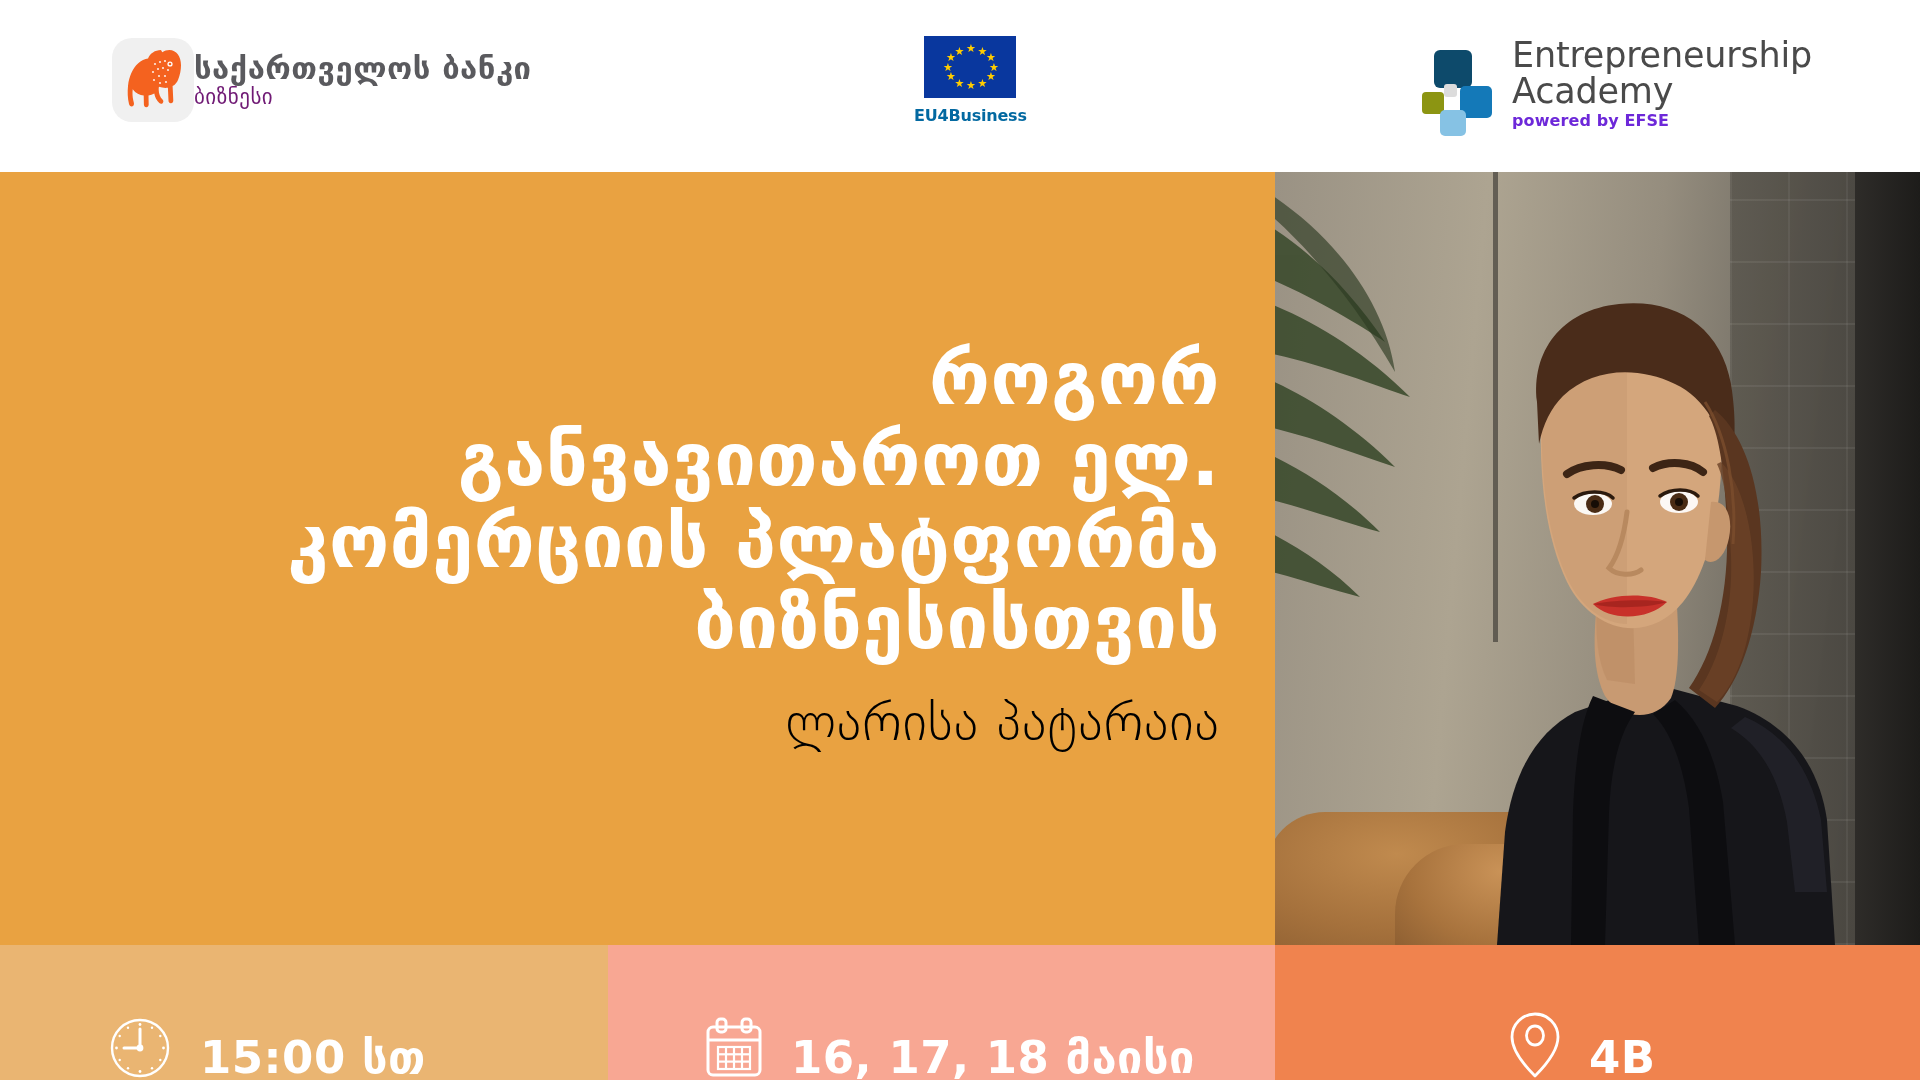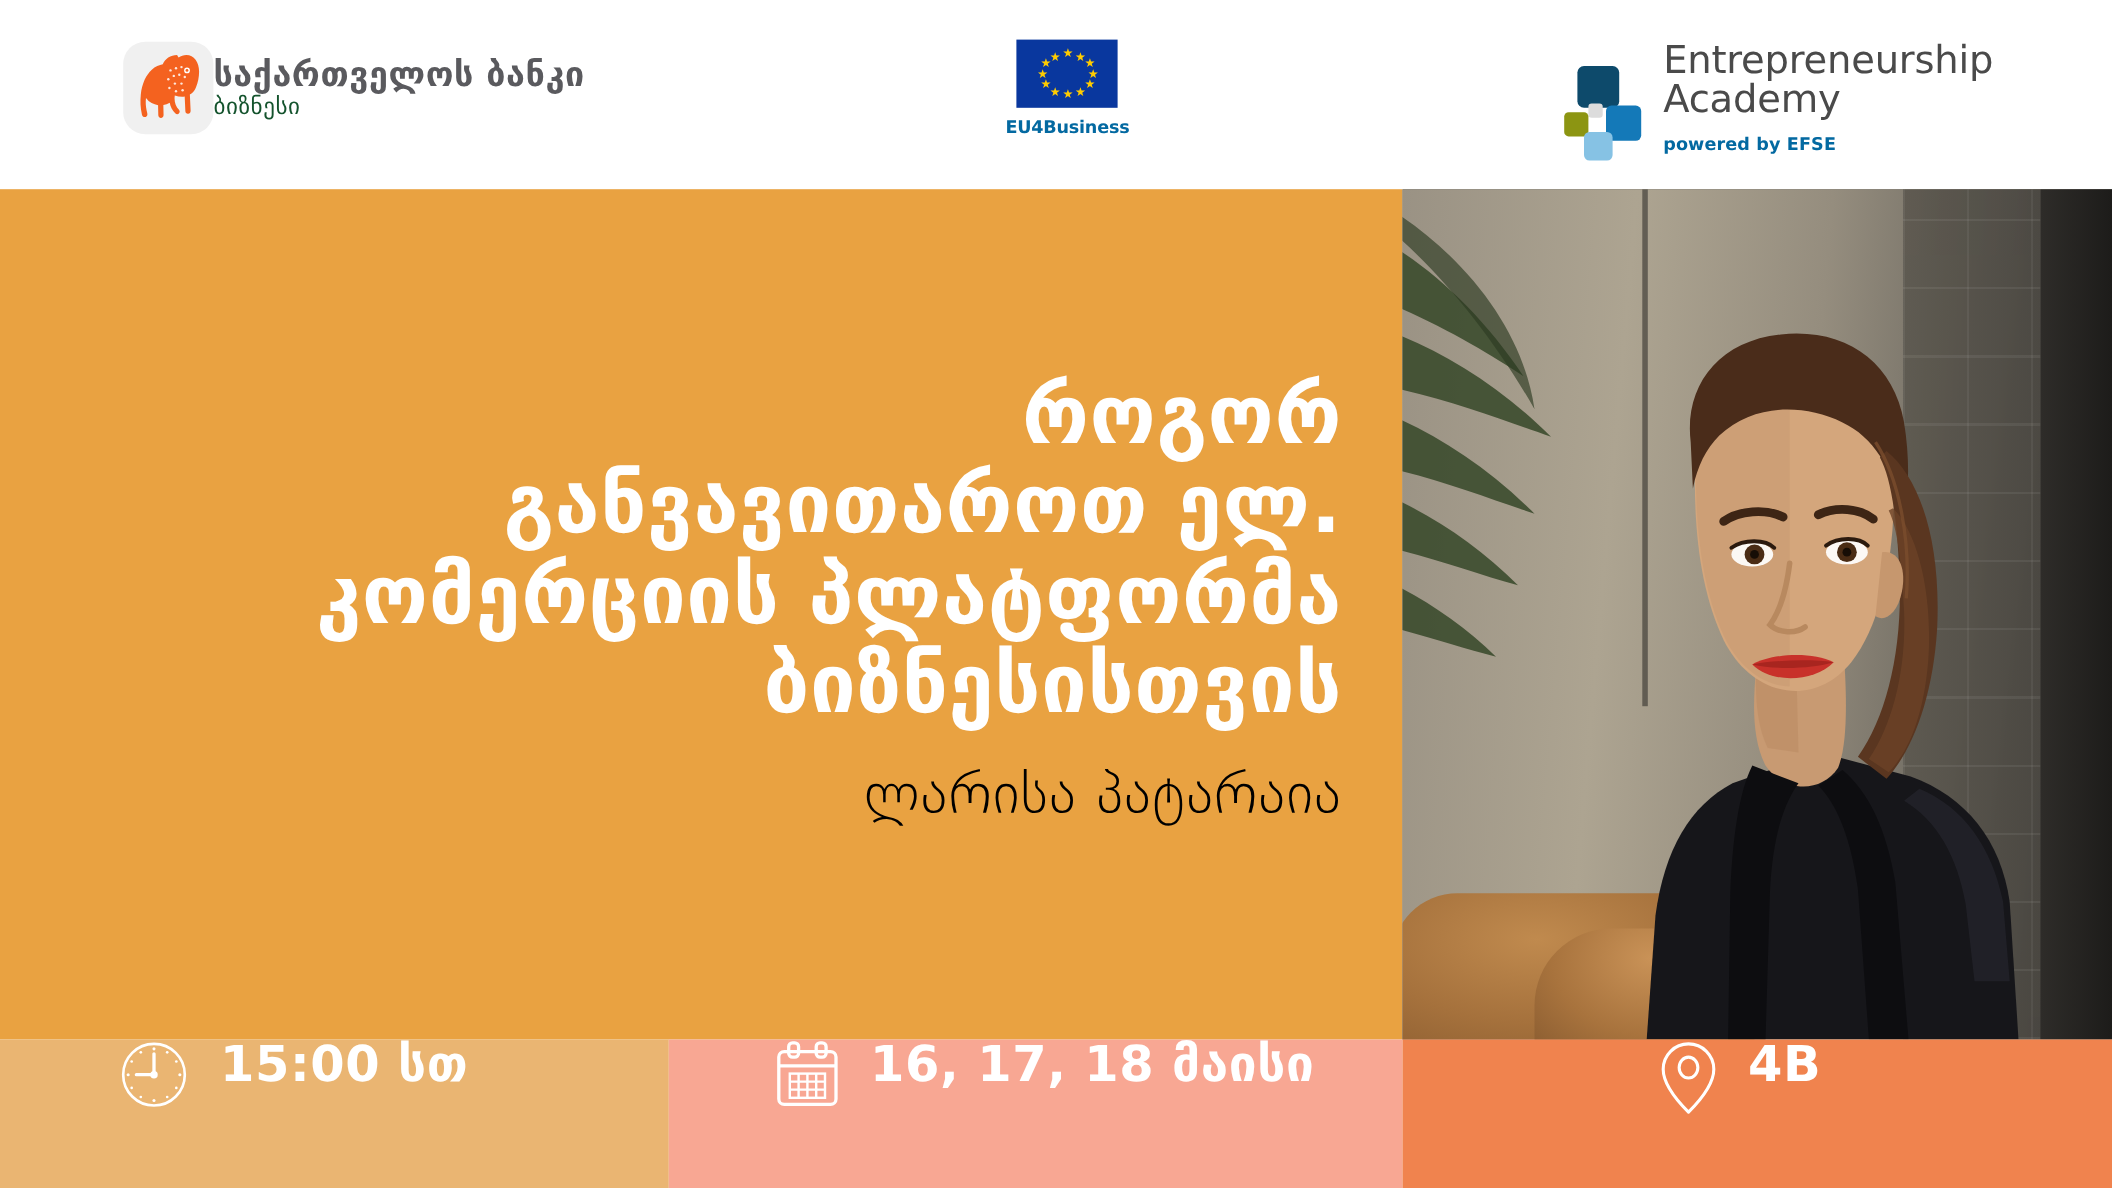--- a/index.html
+++ b/index.html
@@ -36,21 +36,21 @@
     flex:0 0 auto;
   }
   .bog-mark svg { position:absolute; left:3px; top:6px; }
   .bog-words { display:flex; flex-direction:column; gap:2px; }
   .bog-name {
     font-size:31px; font-weight:700; letter-spacing:.5px;
     color:#5a5a5e; line-height:1.05; white-space:nowrap;
   }
   .bog-sub {
     font-size:21px; font-weight:400; letter-spacing:.5px;
-    color:#14532d; line-height:1.05;
+    color:#701a75; line-height:1.05;
   }
 
   
   .eu-logo {
     position:absolute; left:914px; top:36px;
     display:flex; flex-direction:column; align-items:center; gap:8px;
   }
   .eu-flag {
     position:relative;
     width:92px; height:62px;
@@ -79,22 +79,22 @@
   .sq-olive { left:0px;  top:44px; width:22px; height:22px; background:#8c9512; border-radius:4px; }
   .sq-gray  { left:22px; top:36px; width:13px; height:13px; background:#dcdcdc; border-radius:3px; }
   .sq-ltblue{ left:18px; top:62px; width:26px; height:26px; background:#86c2e4; border-radius:5px; }
   .ea-words { display:flex; flex-direction:column; }
   .ea-l1, .ea-l2 {
     font-size:35px; font-weight:400; color:#4a4a4a;
     line-height:0.98; letter-spacing:-.2px; white-space:nowrap;
   }
   .ea-l2 { margin-top:2px; }
   .ea-sub {
-    font-size:16px; font-weight:700; color:#0369a1;
-    letter-spacing:.1px; margin-top:12px;
+    font-size:16px; font-weight:700; color:#6d28d9;
+    letter-spacing:.1px; margin-top:2px;
   }
 
   
   .main-panel {
     position:absolute; left:0; top:172px;
     width:1275px; height:773px;
     background:#e9a241;
   }
   .title-block {
     position:absolute; left:140px; top:166px;
@@ -157,21 +157,21 @@
 
   
   .infobar {
     position:absolute; left:0; top:945px;
     width:1920px; height:135px;
     display:flex;
   }
   .info-cell {
     position:relative;
     height:135px;
-    display:flex; align-items:flex-start;
+    display:flex; align-items:flex-end;
   }
   .cell-time  { width:608px;  background:#eab572; padding-left:108px; }
   .cell-date  { width:667px;  background:#f8a793; padding-left:97px;  }
   .cell-place { width:645px;  background:#f0834e; padding-left:234px; }
   .info-icon {
     flex:0 0 auto; margin-right:28px;
     display:flex; align-items:center; justify-content:center;
   }
   .info-text {
     font-family:"DejaVu Sans","Liberation Sans",sans-serif;

